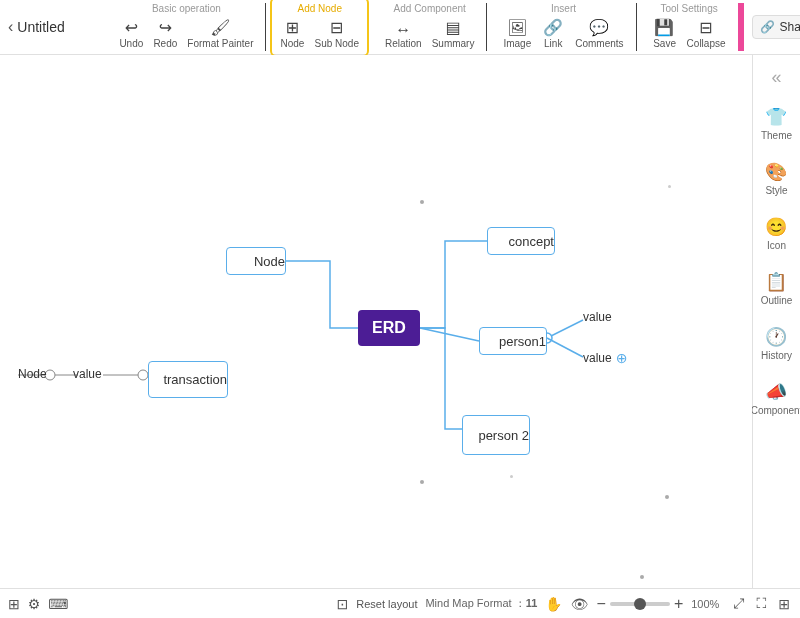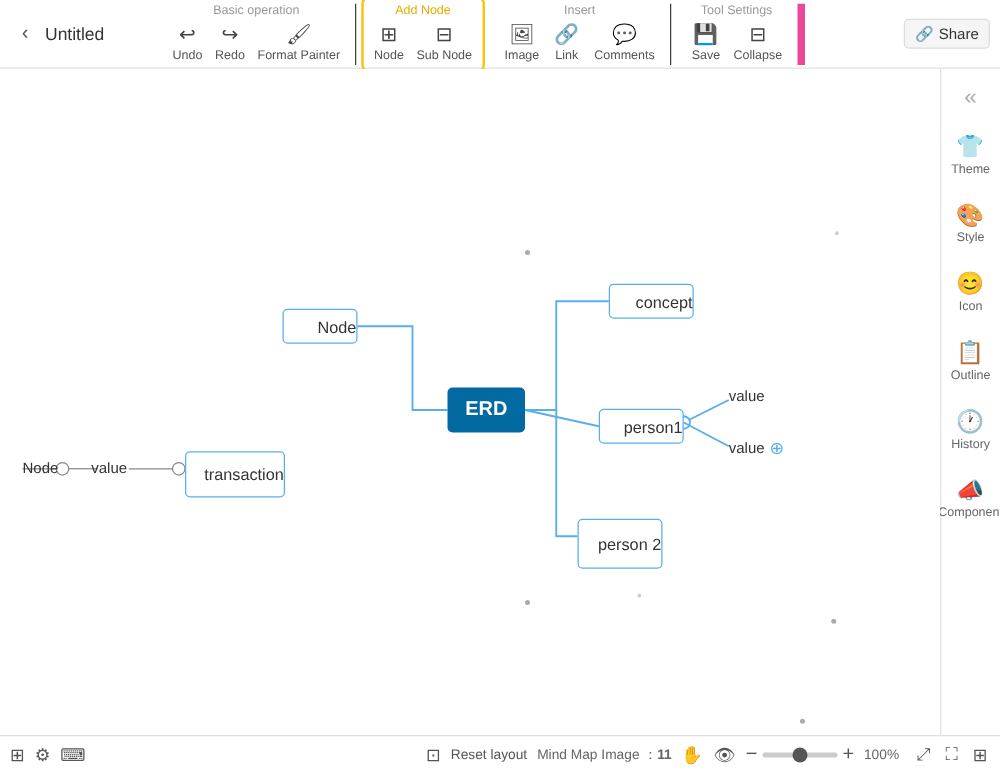--- a/index.html
+++ b/index.html
@@ -88,20 +88,33 @@
         <span class="icon">⊞</span>
         <span class="toolbar-btn-label">Node</span>
       </button>
       <button class="toolbar-btn">
         <span class="icon">⊟</span>
         <span class="toolbar-btn-label">Sub Node</span>
       </button>
     </div>
   </div>
 
+  <div class="toolbar-group">
+    <div class="toolbar-group-label">Add Component</div>
+    <div class="toolbar-group-items">
+      <button class="toolbar-btn">
+        <span class="icon">↔</span>
+        <span class="toolbar-btn-label">Relation</span>
+      </button>
+      <button class="toolbar-btn">
+        <span class="icon">▤</span>
+        <span class="toolbar-btn-label">Summary</span>
+      </button>
+    </div>
+  </div>
 
   <div class="toolbar-group">
     <div class="toolbar-group-label">Insert</div>
     <div class="toolbar-group-items">
       <button class="toolbar-btn">
         <span class="icon">🖼</span>
         <span class="toolbar-btn-label">Image</span>
       </button>
       <button class="toolbar-btn">
         <span class="icon">🔗</span>
@@ -156,21 +169,21 @@
 
       <path d="M 547 283 L 583 302" stroke="#5aaeea" stroke-width="1.5" fill="none"></path>
 
       <path d="M 18 320 L 48 320" stroke="#888" stroke-width="1" fill="none"></path>
       <circle cx="50" cy="320" r="5" stroke="#888" stroke-width="1" fill="#fff"></circle>
       <path d="M 55 320 L 78 320" stroke="#888" stroke-width="1" fill="none"></path>
       <path d="M 103 320 L 148 320" stroke="#888" stroke-width="1" fill="none"></path>
       <circle cx="143" cy="320" r="5" stroke="#888" stroke-width="1" fill="#fff"></circle>
     </svg>
 
-    <div id="erd-node" class="node-box" style="left:358px; top:255px; width:62px; height:36px; background:#0369a1; border:none; color:#fff; font-size:16px; font-weight:bold; border-radius:4px;">
+    <div id="erd-node" class="node-box" style="left:358px; top:255px; width:62px; height:36px; background:#4c1d95; border:none; color:#fff; font-size:16px; font-weight:bold; border-radius:4px;">
       <span>ERD</span>
     </div>
 
     <div class="node-box" style="left:226px; top:192px; width:60px; height:28px;">
       <span>Node</span>
     </div>
 
     <div class="node-box" style="left:487px; top:172px; width:68px; height:28px;">
       <span>concept</span>
     </div>
@@ -243,21 +256,21 @@
 </div>
 
 <div id="bottombar">
   <span class="bottom-icon">⊞</span>
   <span class="bottom-icon">⚙</span>
   <span class="bottom-icon">⌨</span>
   <div class="spacer"></div>
   <span class="bottom-icon">⊡</span>
   <span style="cursor:pointer;color:#555;">Reset layout</span>
   <span>
-    <span>Mind Map Image ：</span><span style="font-weight:700;">11</span>
+    <span>Mind Map Format ：</span><span style="font-weight:700;">11</span>
   </span>
   <span class="bottom-icon">✋</span>
   <span class="bottom-icon">👁</span>
   <div class="zoom-controls">
     <span class="zoom-btn">−</span>
     <div class="zoom-slider">
       <div class="zoom-slider-thumb"></div>
     </div>
     <span class="zoom-btn">+</span>
     <span style="min-width:36px;text-align:center;">100%</span>

